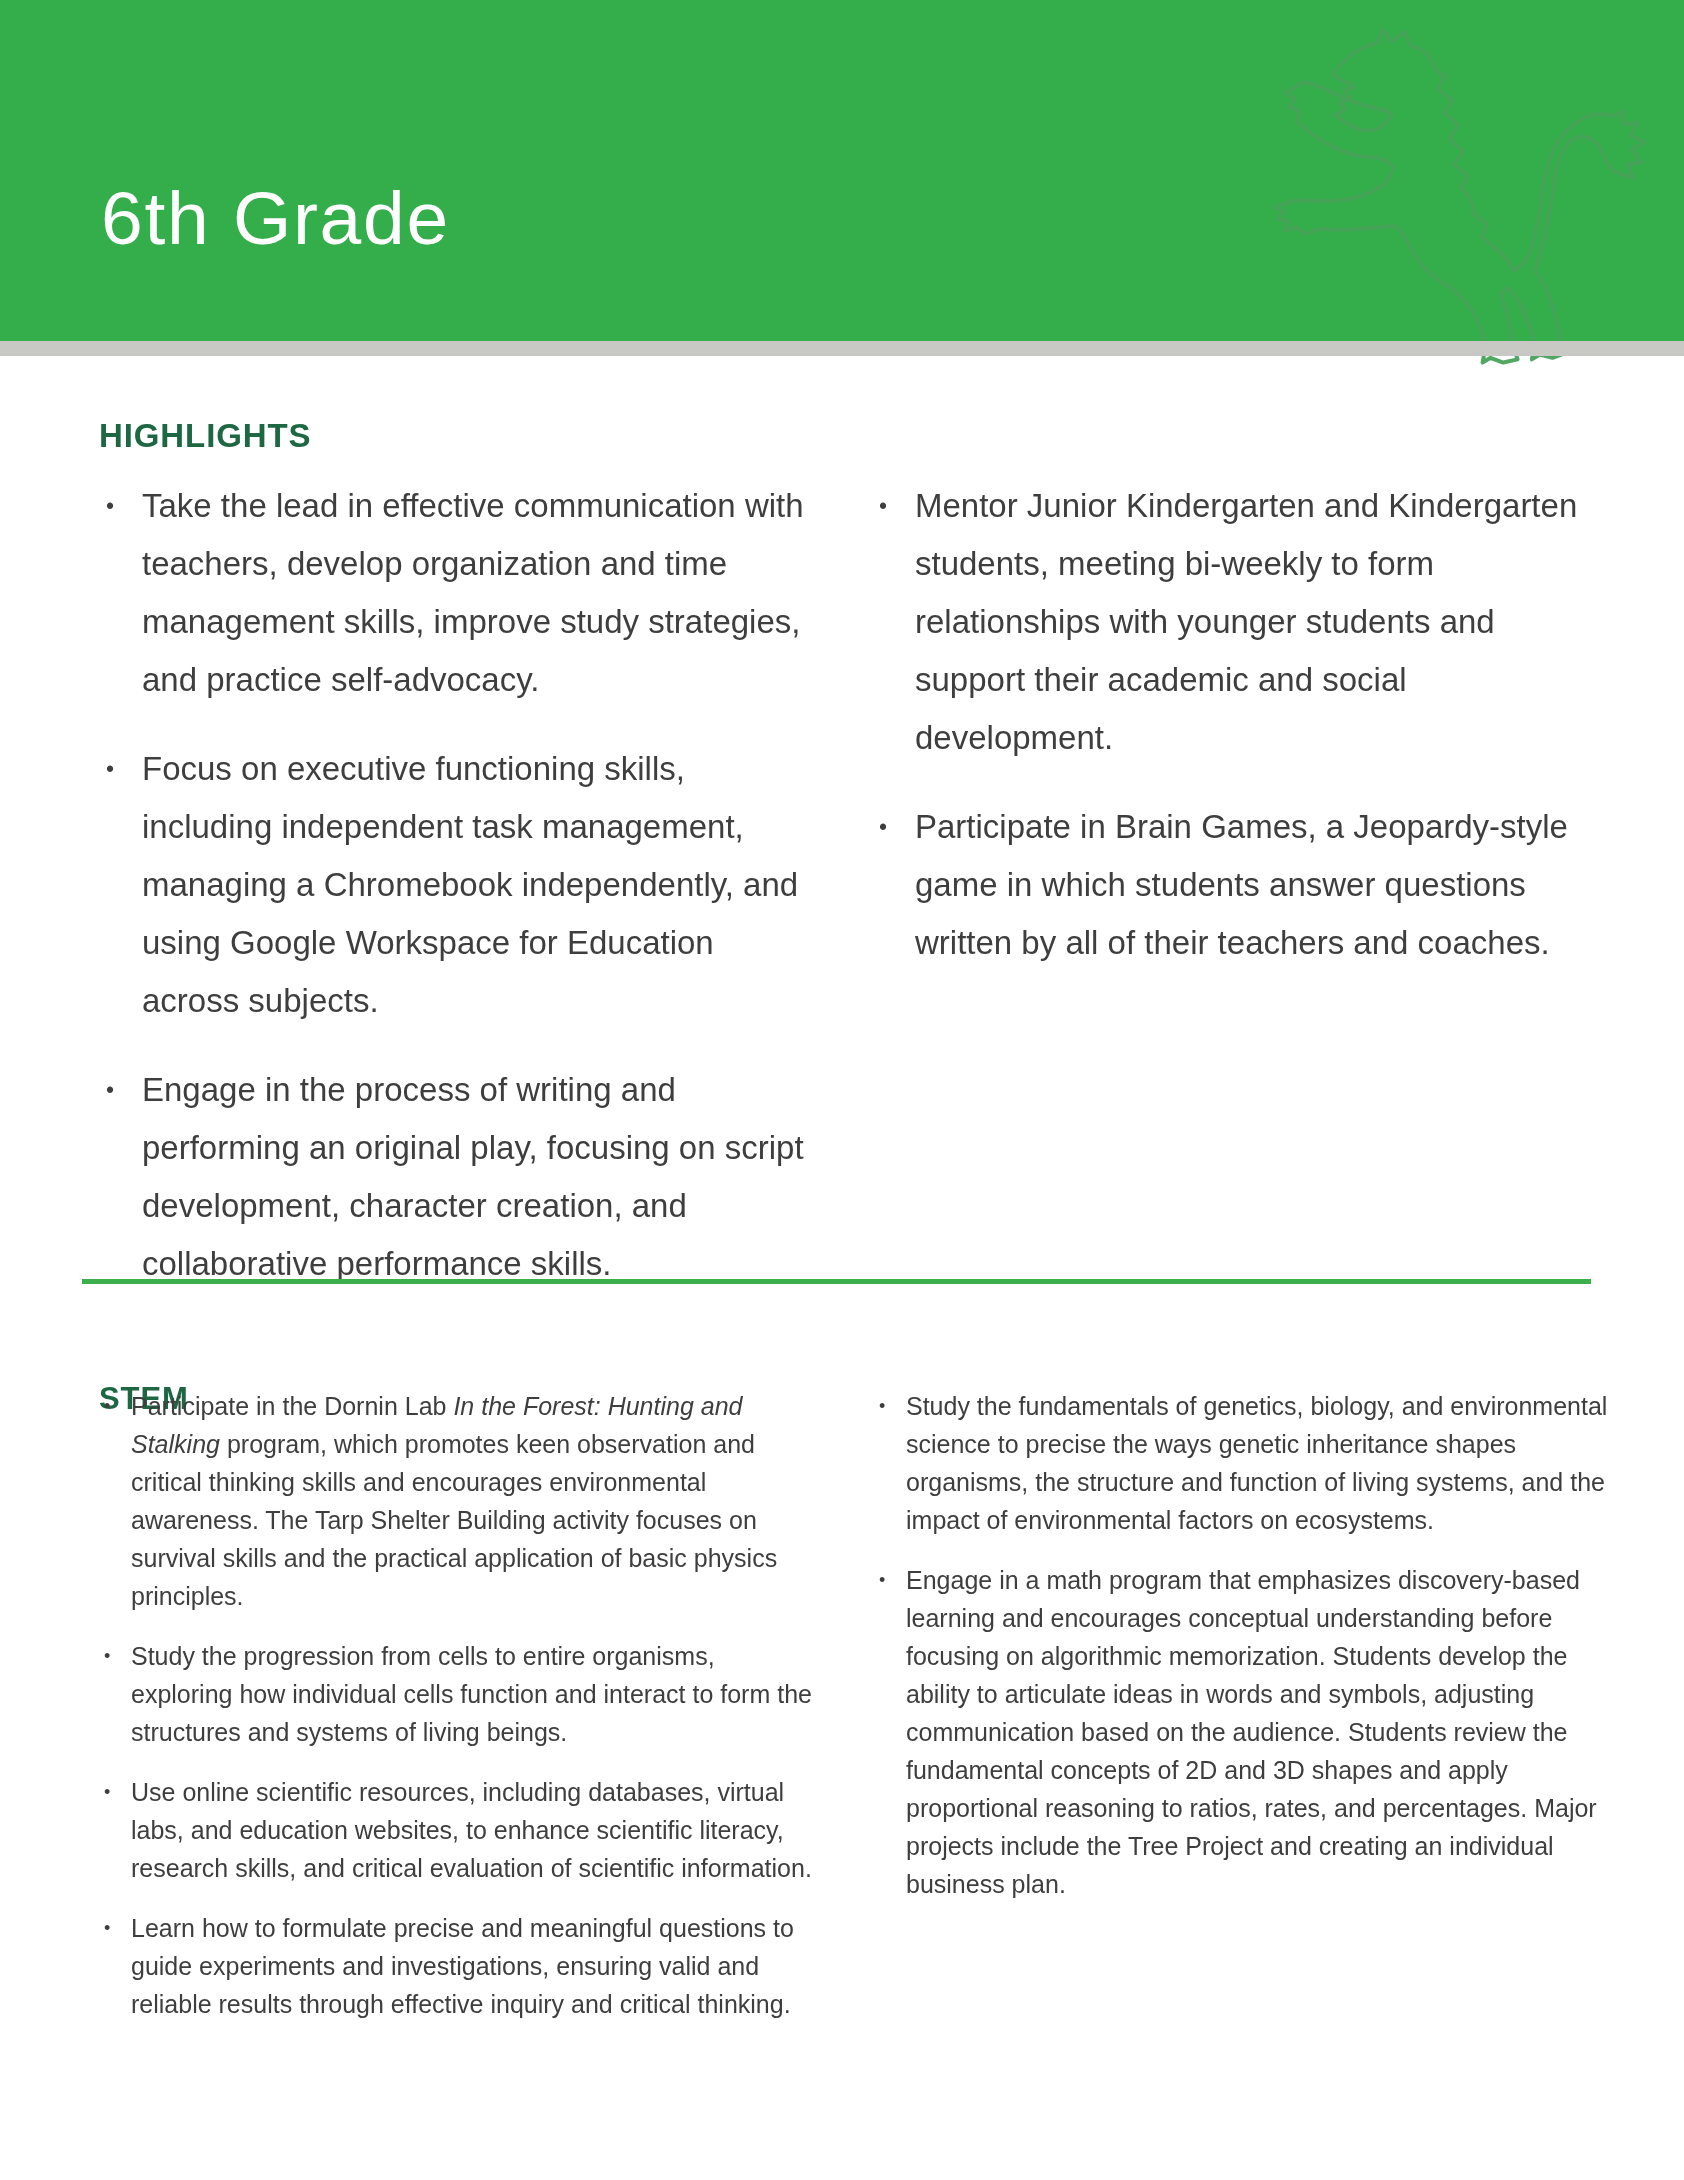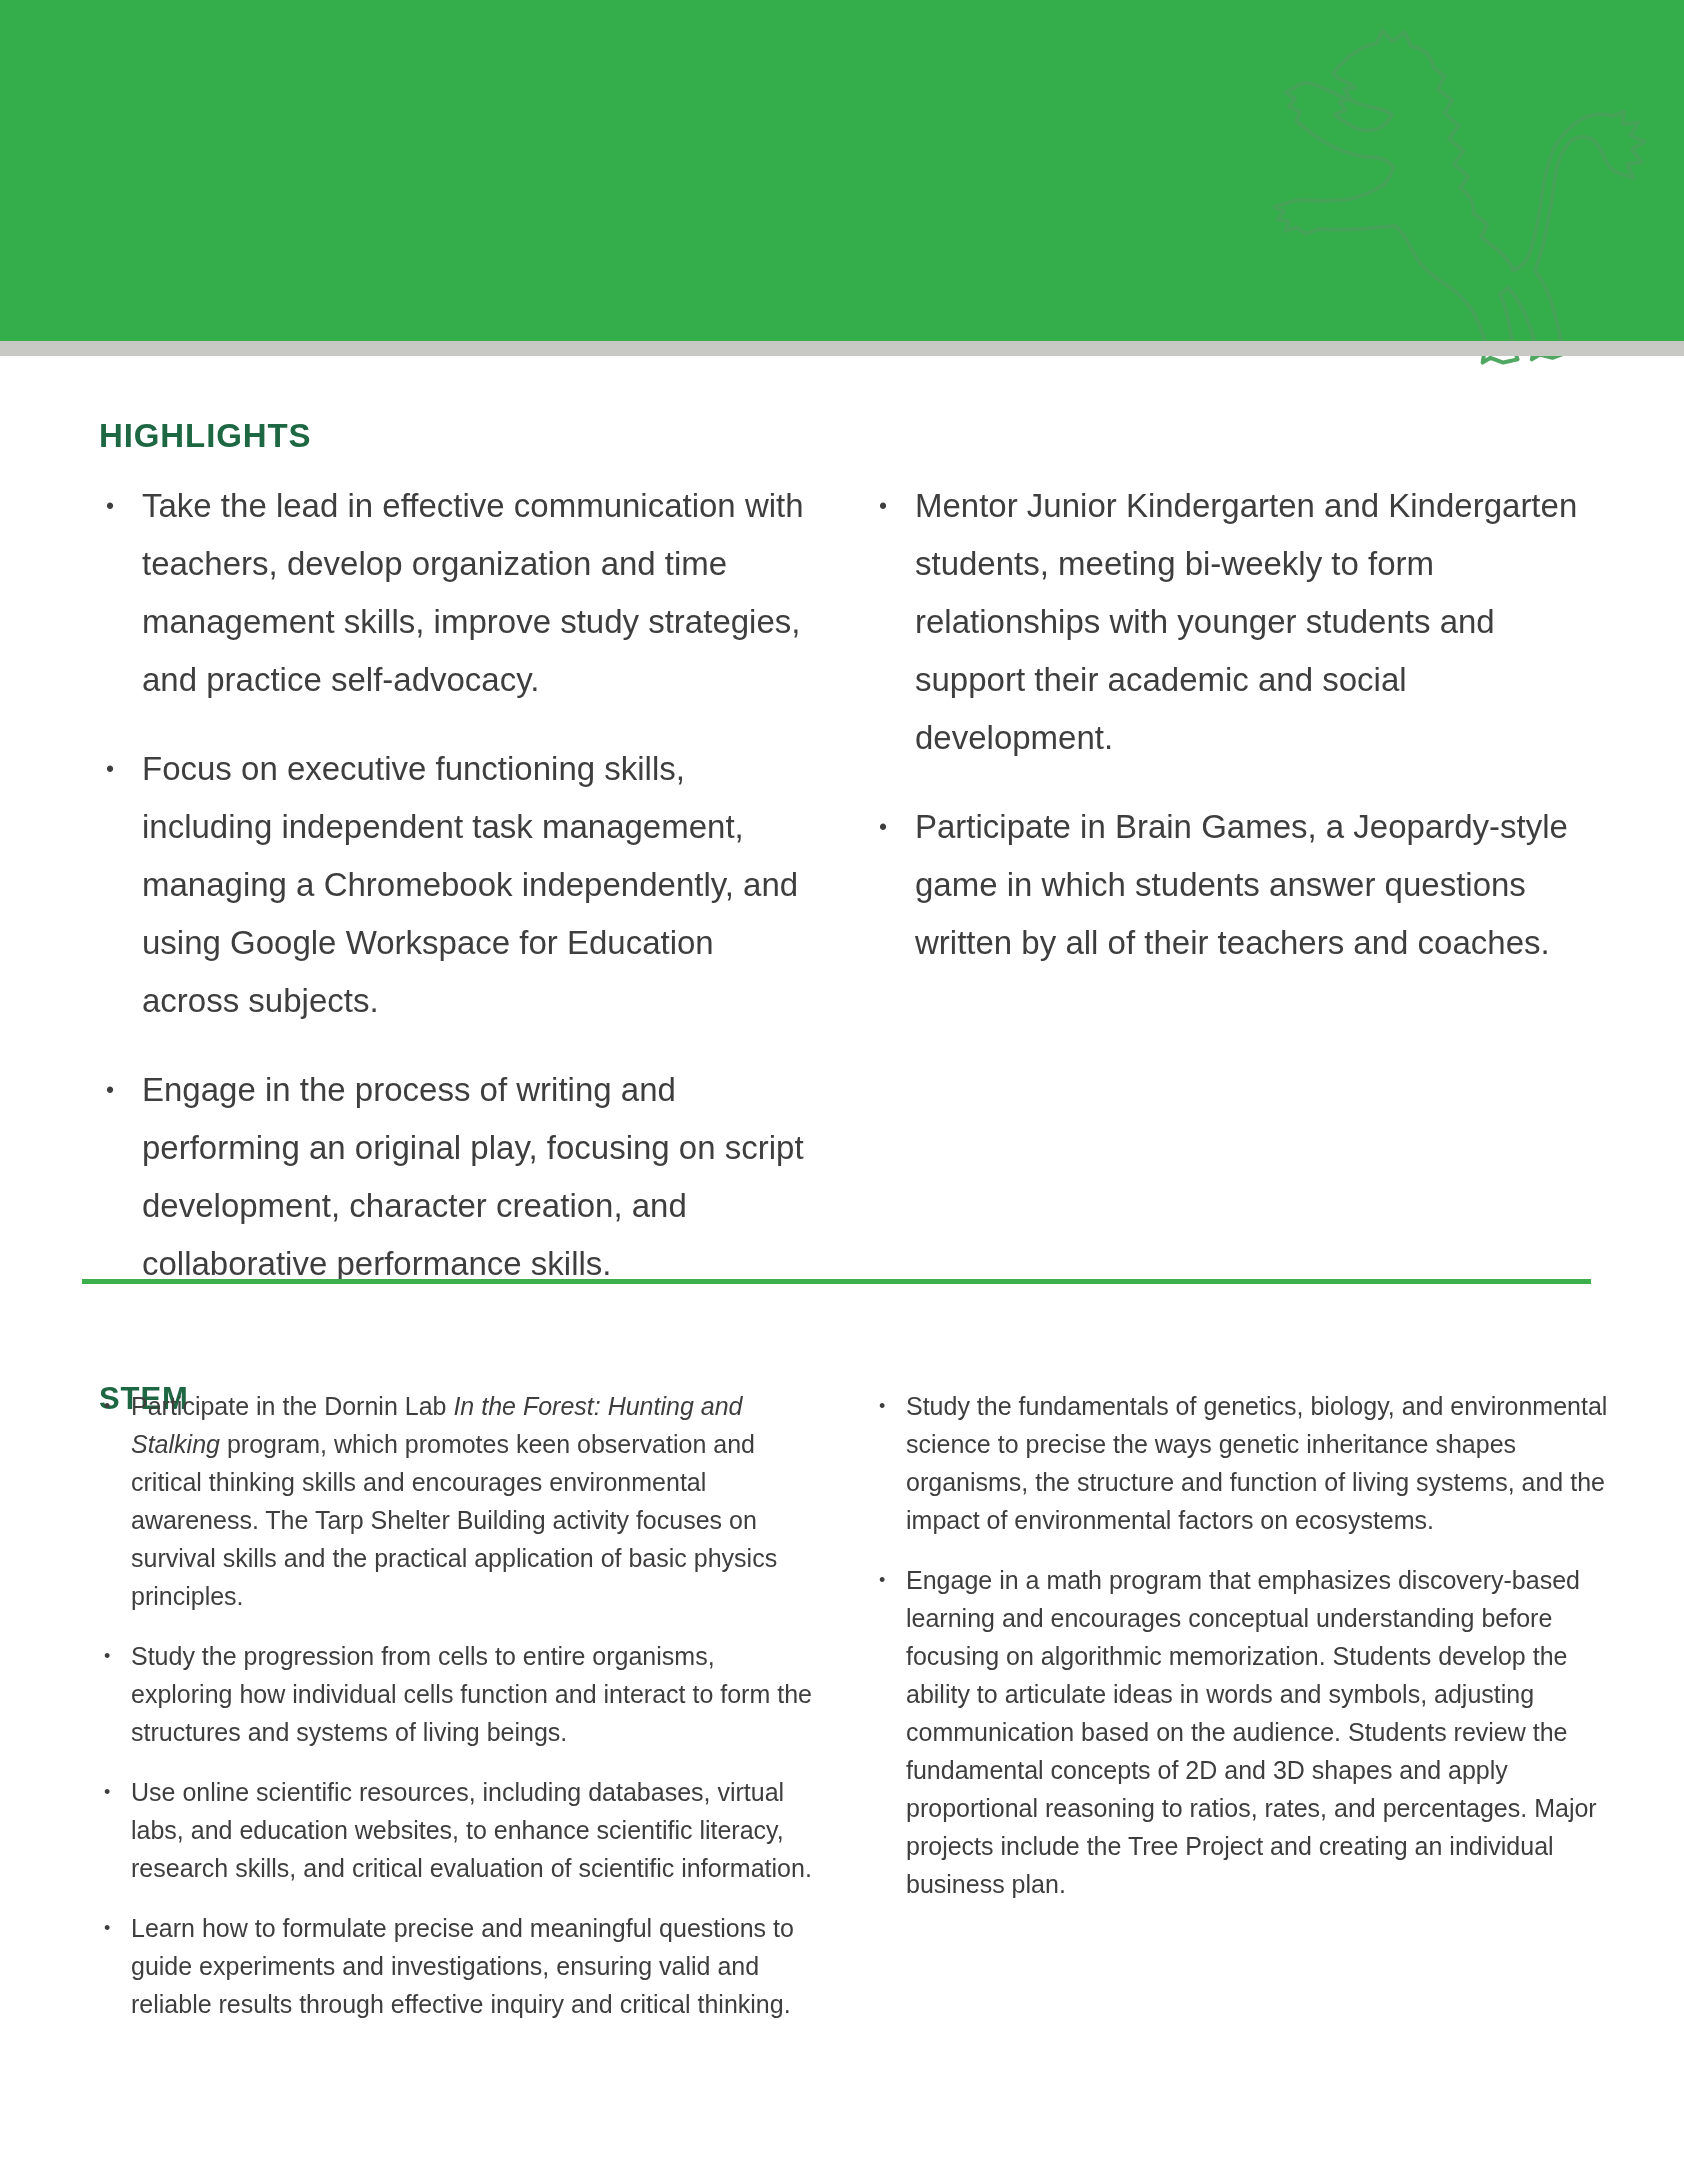--- a/index.html
+++ b/index.html
@@ -100,20 +100,21 @@
              Q112,78 126,84 Q146,92 166,102 Q186,110 204,114
              Q216,116 224,122
              Q218,134 206,140 Q192,144 180,140 L166,132
              L152,122 L166,116 L158,106 L172,102 L164,90 L178,88
              Q166,80 156,76 Z" fill="none"></path>
         <use href="#lion-path" transform="translate(-9,10)" fill="var(--lion_shadow,#2da047)" opacity="0.55"></use>
         <use href="#lion-path" fill="var(--lion_green,#7ac787)" stroke="var(--lion_outline,#47a259)" stroke-width="5" opacity="0.95"></use>
       </g>
     </svg>
   </div>
+  <div class="page-title">6th Grade</div>
 </div>
 <div class="gray-strip"></div>
 
 <div class="hl-heading">HIGHLIGHTS</div>
 <div class="hl-left hl-col">
     <div class="bullet">
       <span class="marker">•</span>
       <span class="btext"><span>Take the lead in effective communication with teachers, develop organization and time management skills, improve study strategies, and practice self-advocacy.</span></span>
     </div>
     <div class="bullet">

